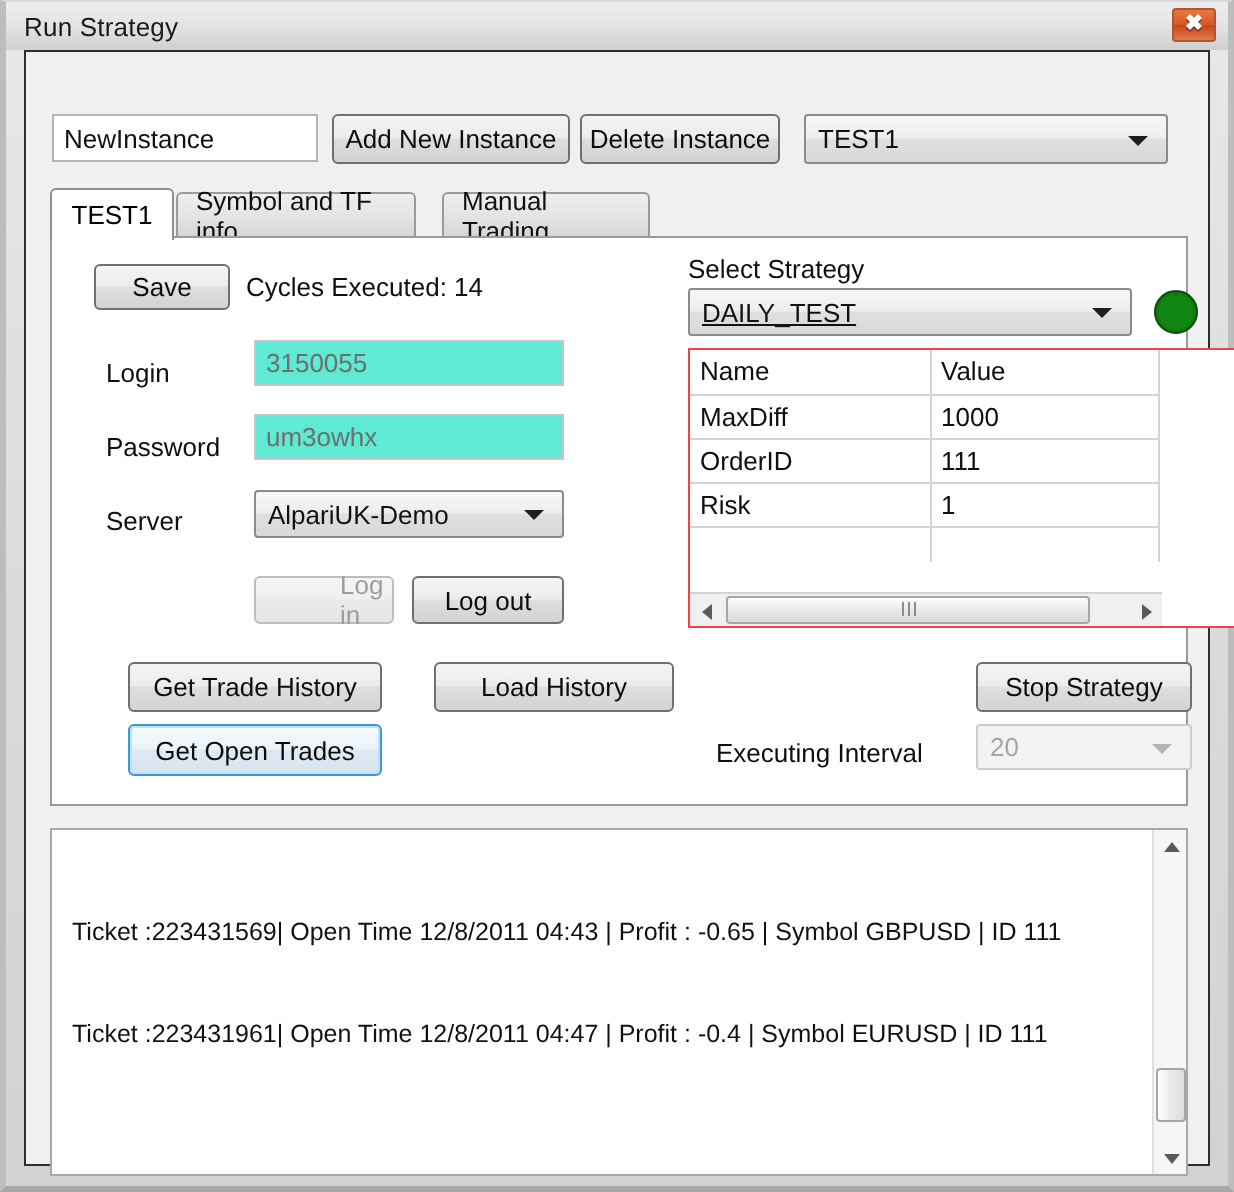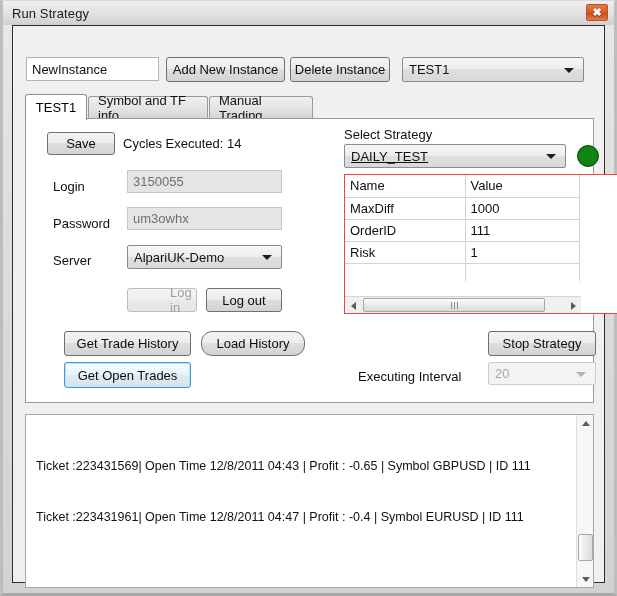--- a/index.html
+++ b/index.html
@@ -95,21 +95,21 @@
   .textbox {
     box-sizing: border-box;
     border: 1px solid #b4b4b4;
     background: #ffffff;
     font-size: 13px;
     color: #111111;
     display: flex; align-items: center;
     padding-left: 5px;
   }
   .textbox.readonly {
-    background: #e5e5e5;
+    background: #5eead4;
     color: #6e6e6e;
     border-color: #c7c7c7;
   }
 
   .combo {
     box-sizing: border-box;
     border: 1px solid #8b8b8b;
     border-radius: 2px;
     background: linear-gradient(to bottom, #f7f7f7 0%, #ededed 48%, #e0e0e0 50%, #d8d8d8 100%);
     font-size: 13px;
@@ -324,21 +324,21 @@
   .grip-h span {
     display: inline-block;
     width: 1px; height: 7px;
     background: #8d8d8d;
     margin: 0 1px;
     vertical-align: middle;
   }
 
   
   #get-trade-history-btn { position: absolute; left: 38px; top: 212px; width: 127px; height: 25px; }
-  #load-history-btn      { position: absolute; left: 175px; top: 212px; width: 104px; height: 25px; border-radius: 11px; }
+  #load-history-btn      { position: absolute; left: 191px; top: 212px; width: 120px; height: 25px; }
   #get-open-trades-btn   { position: absolute; left: 38px; top: 243px; width: 127px; height: 26px; }
 
   #execute-strategy-btn  { position: absolute; left: 332px; top: 212px; width: 124px; height: 25px; }
   #stop-strategy-btn     { position: absolute; left: 462px; top: 212px; width: 108px; height: 25px; }
   #executing-interval-label { position: absolute; left: 332px; top: 250px; }
   #interval-combo        { position: absolute; left: 462px; top: 243px; width: 108px; height: 23px; }
 
   
   .logpanel {
     position: absolute;
@@ -406,21 +406,21 @@
       <span class="arrow"></span>
     </div>
 
     <div class="tabstrip">
       <div class="tab active" style="left:0; width:62px;">
         <span>TEST1</span>
       </div>
       <div class="tab" style="left:63px; width:120px;">
         <span>Symbol and TF info</span>
       </div>
-      <div class="tab" style="left:184px; width:104px;">
+      <div class="tab" style="left:196px; width:104px;">
         <span>Manual Trading</span>
       </div>
     </div>
 
     <div class="tabpanel">
 
       <div class="btn" id="save-btn">Save</div>
       <span class="label" id="cycles-label">Cycles Executed: 14</span>
 
       <span class="label" id="login-label">Login</span>

